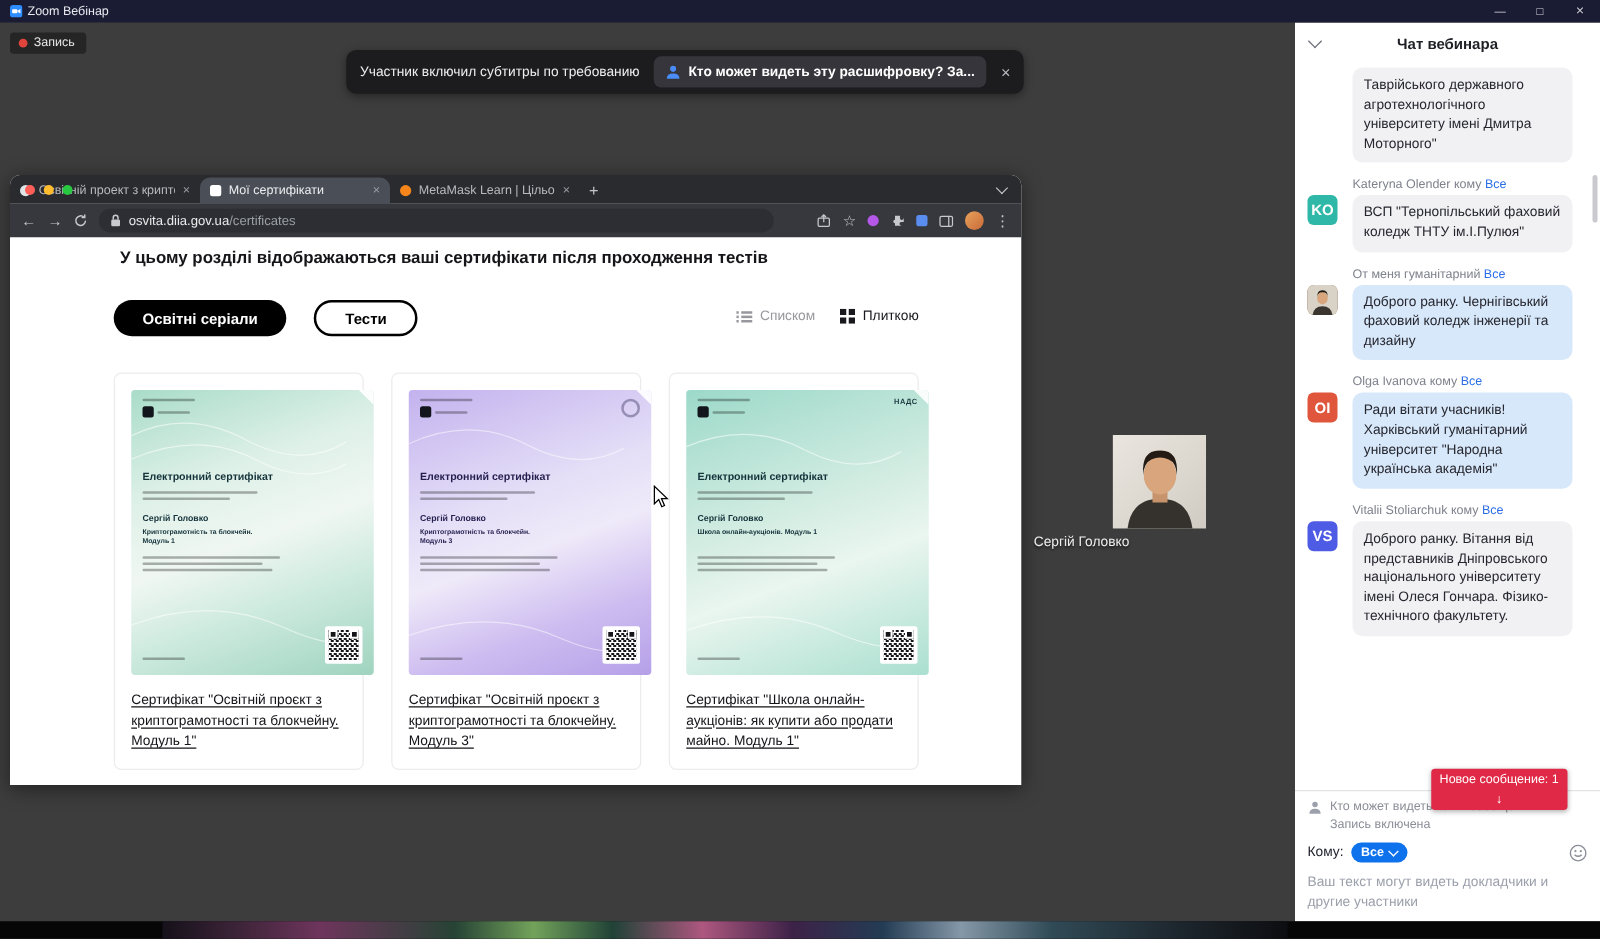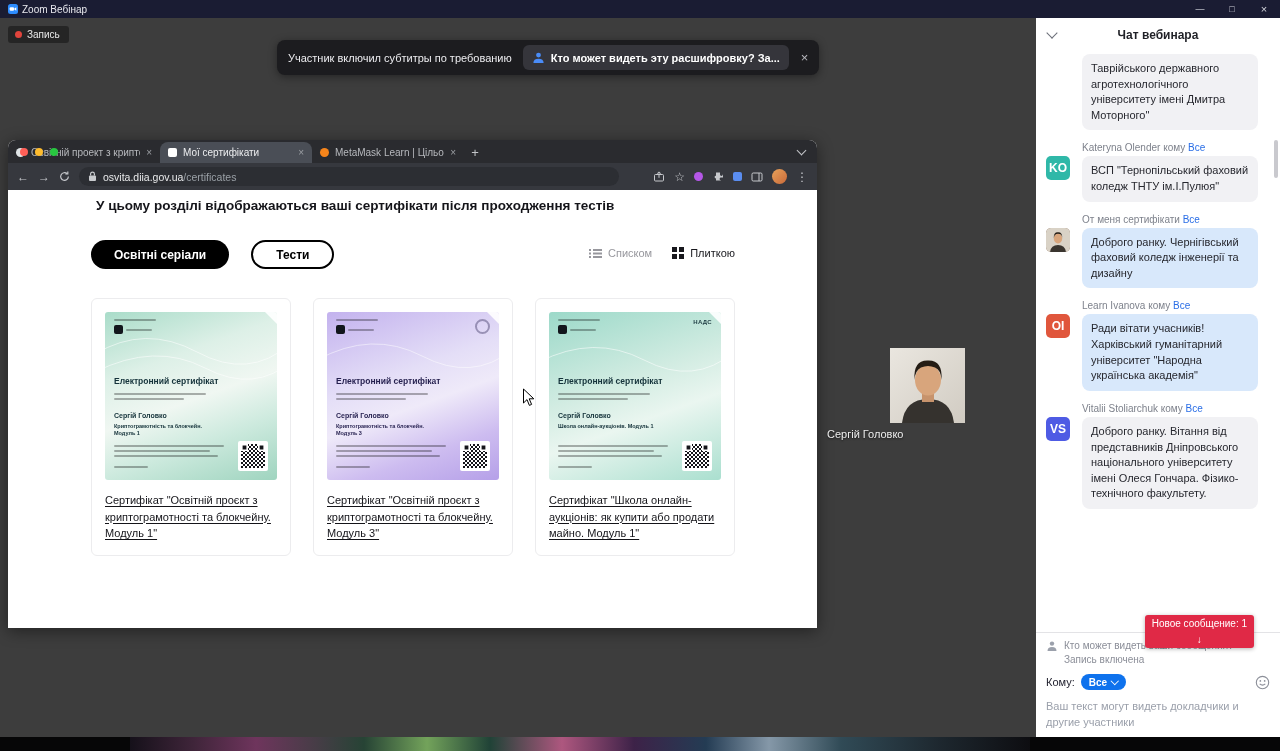--- a/index.html
+++ b/index.html
@@ -68,21 +68,21 @@
     display:flex;align-items:center;padding:0 23px;}
   .pill-light{background:#fff;color:#000;border:2px solid #000;font-weight:700;font-size:12px;height:29px;
     border-radius:15px;display:flex;align-items:center;padding:0 23px;box-sizing:border-box;}
   .toggles{position:absolute;right:82px;top:57px;display:flex;gap:20px;align-items:center;}
   .toggle{display:flex;gap:6px;align-items:center;font-size:11px;}
   .toggle.inactive{color:#97979d;}
   .toggle.active{color:#18181d;}
 
   .cards{position:absolute;left:83px;top:108px;display:flex;gap:22px;}
   .card{width:200px;border:1px solid #ececee;border-radius:6px;padding:13px;box-sizing:border-box;background:#fff;}
-  .cert{width:172px;height:168px;border-radius:3px;position:relative;overflow:hidden;color:#14323a;}
+  .cert{width:172px;height:228px;border-radius:3px;position:relative;overflow:hidden;color:#14323a;padding-left:22px;}
   .cert.teal{background:linear-gradient(160deg,#a9dcc9 0%,#ddf0e7 30%,#f0f7f2 52%,#cdeade 72%,#9fd4bf 100%);}
   .cert.purple{background:linear-gradient(160deg,#c3b2ee 0%,#e4def7 38%,#efeaf9 55%,#cdbcf0 78%,#b5a0e8 100%);color:#241f4e;}
   .cert.teal2{background:linear-gradient(160deg,#9cd9c9 0%,#d2ece2 42%,#eaf6f0 62%,#aadfcf 100%);}
   .fold{position:absolute;top:0;right:0;width:0;height:0;border-left:12px solid transparent;
     border-top:12px solid rgba(255,255,255,.9);}
   .waves{position:absolute;left:0;top:0;pointer-events:none;}
   .cert-top{position:absolute;left:9px;right:9px;top:7px;display:flex;justify-content:space-between;align-items:flex-start;}
   .logo-sq{width:9px;height:9px;border-radius:2px;background:#12161c;}
   .ml{height:2px;background:rgba(0,0,0,.3);border-radius:1px;margin-top:3px;}
   .emblem{width:15px;height:15px;border-radius:50%;border:2.5px solid rgba(95,88,130,.55);box-sizing:border-box;}
@@ -465,36 +465,36 @@
       <div class="meta"><span>Kateryna Olender</span> <span>кому</span> <span class="to">Все</span></div>
       <div class="mrow">
         <div class="av" style="background: rgb(47, 184, 168);">
             <span>KO</span>
           </div>
         <div class="bubble gray">ВСП "Тернопільський фаховий коледж ТНТУ ім.І.Пулюя"</div>
       </div>
     </div>
 
     <div class="msg">
-      <div class="meta"><span>От меня</span> <span>сертифікати</span> <span class="to">Все</span></div>
+      <div class="meta"><span>От меня</span> <span>гуманітарний</span> <span class="to">Все</span></div>
       <div class="mrow">
         <div class="av" style="background: rgb(138, 106, 82);">
           <svg width="24" height="24" viewBox="0 0 24 24">
               <rect width="24" height="24" fill="#d9d2c6"></rect>
               <path d="M4 24 Q5 17 12 17 Q19 17 20 24 Z" fill="#3a352f"></path>
               <ellipse cx="12" cy="10.5" rx="4.2" ry="5" fill="#d8a57c"></ellipse>
               <path d="M7.8 10 Q7.5 4 12 4.2 Q16.5 4 16.2 10 Q16 6.6 13.8 6 Q12 5.4 10.2 6 Q8 6.8 7.8 10 Z" fill="#241c14"></path>
             </svg>
         </div>
         <div class="bubble blue">Доброго ранку. Чернігівський фаховий коледж інженерії та дизайну</div>
       </div>
     </div>
 
     <div class="msg">
-      <div class="meta"><span>Learn Ivanova</span> <span>кому</span> <span class="to">Все</span></div>
+      <div class="meta"><span>Olga Ivanova</span> <span>кому</span> <span class="to">Все</span></div>
       <div class="mrow">
         <div class="av" style="background: rgb(224, 86, 60);">
             <span>OI</span>
           </div>
         <div class="bubble blue">Ради вітати учасників! Харківський гуманітарний університет "Народна українська академія"</div>
       </div>
     </div>
 
     <div class="msg">
       <div class="meta"><span>Vitalii Stoliarchuk</span> <span>кому</span> <span class="to">Все</span></div>

